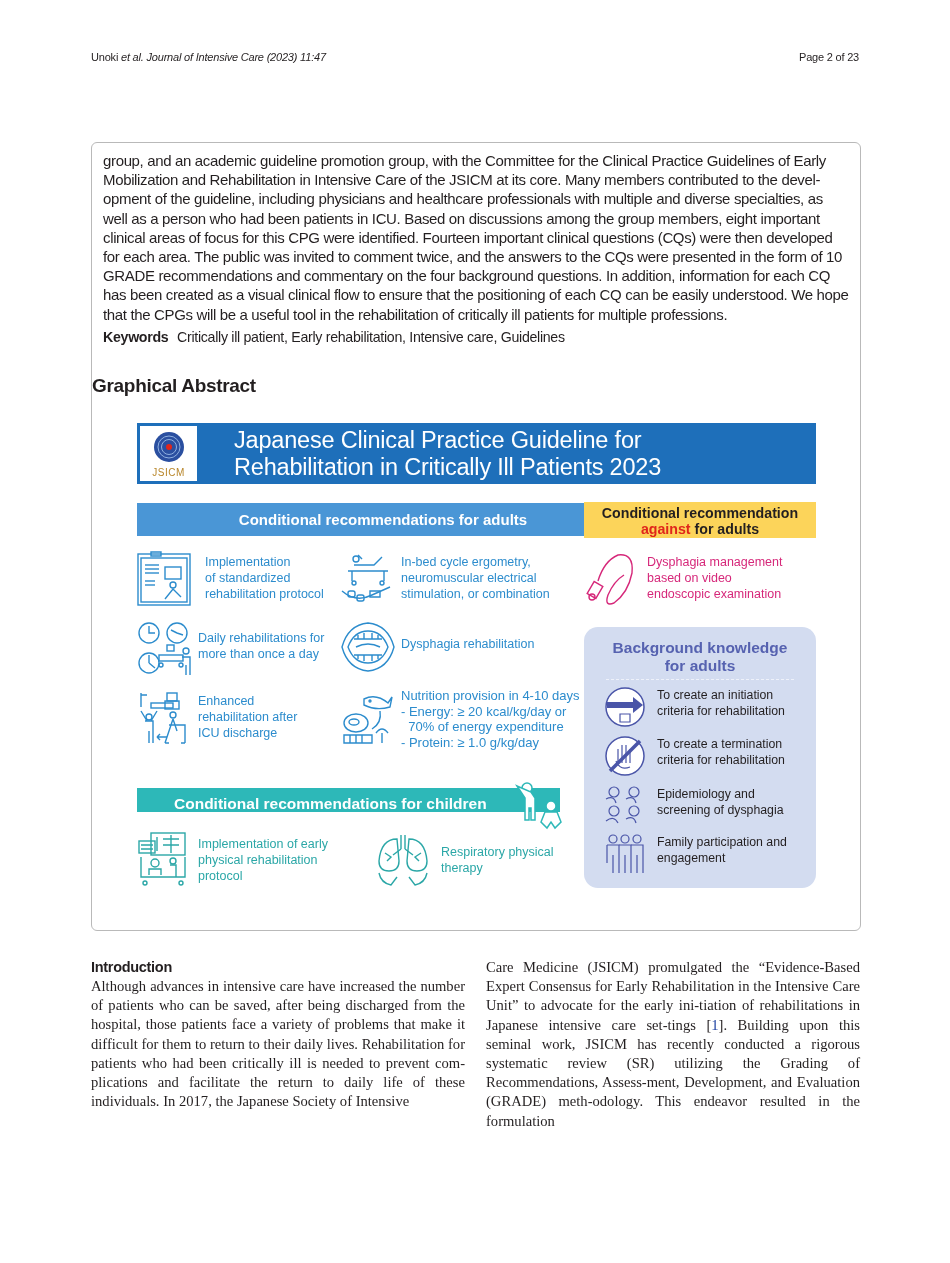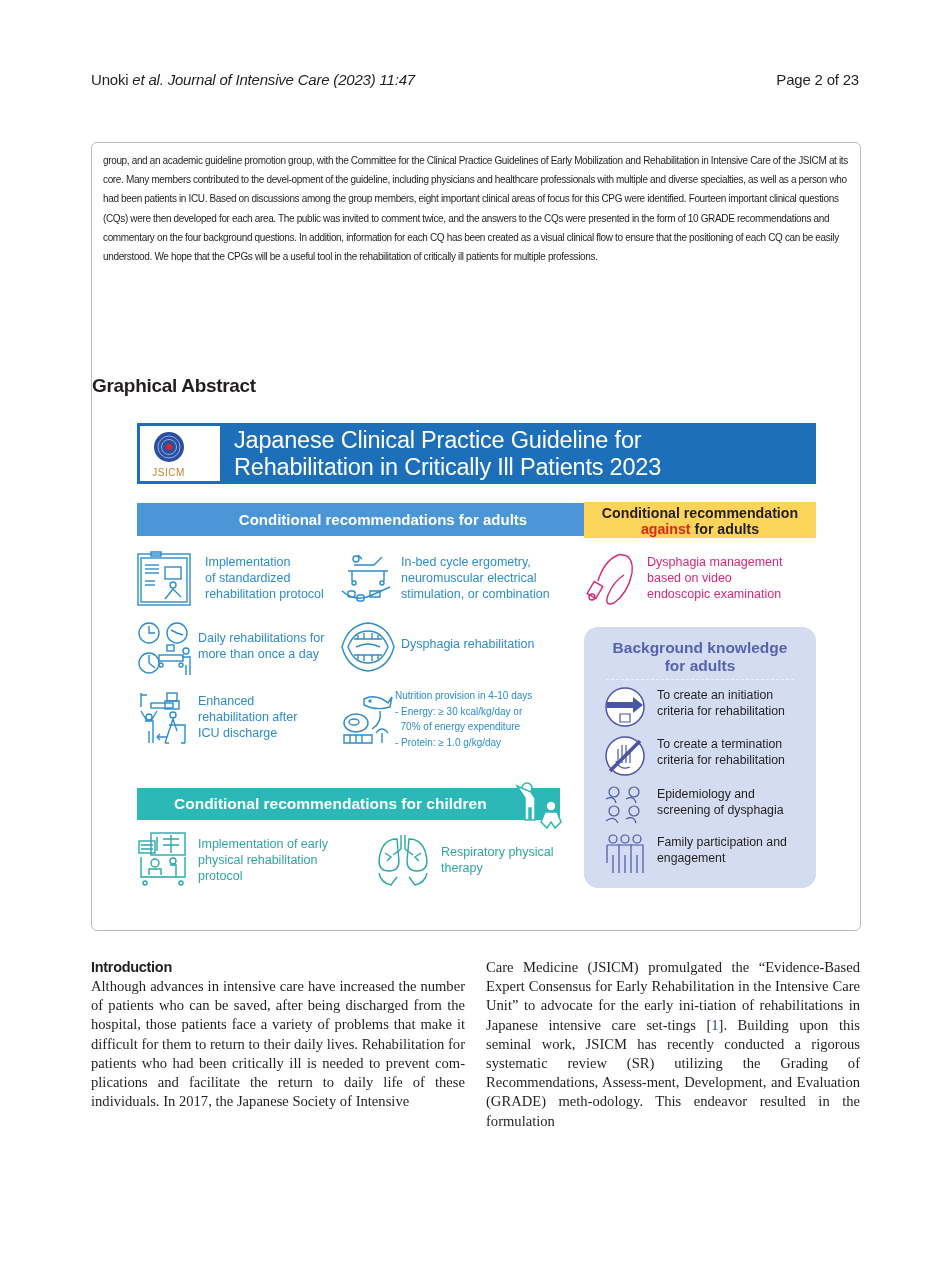--- a/index.html
+++ b/index.html
@@ -1,42 +1,42 @@
 <!DOCTYPE html>
 <html><head>
 <meta charset="utf-8">
 <style>
   * { box-sizing: border-box; margin: 0; padding: 0; }
   html, body { width: 950px; height: 1263px; background: #ffffff; overflow: hidden; }
   body { position: relative; font-family: "Liberation Sans", sans-serif; color: #231f20; }
 
-  .running-head { position: absolute; top: 51px; font-size: 15px; letter-spacing: -0.2px; margin-top: 20px; }
+  .running-head { position: absolute; top: 51px; font-size: 11px; letter-spacing: -0.2px; }
   .running-head.left { left: 91px; }
   .running-head.right { right: 91px; }
   .running-head em { font-style: italic; }
 
   .abstract-box {
     position: absolute; left: 91px; top: 142px; width: 770px; height: 789px;
     border: 1px solid #b9b9b9; border-radius: 6px;
   }
   .abstract-text {
     position: absolute; left: 11px; top: 8px; width: 748px;
-    font-size: 10px; line-height: 19.2px; letter-spacing: -0.35px; color: #231f20;
+    font-size: 15px; line-height: 19.2px; letter-spacing: -0.35px; color: #231f20;
   }
   .keywords { position: absolute; left: 11px; top: 186px; font-size: 14.2px; letter-spacing: -0.3px; }
   .keywords b { font-weight: bold; margin-right: 5px; }
   .ga-title { position: absolute; left: 0; top: 232px; font-size: 19px; font-weight: bold; letter-spacing: -0.3px; }
 
   
   .ga { position: absolute; left: 137px; top: 423px; width: 679px; height: 466px; }
   .ga-header {
     position: absolute; left: 0; top: 0; width: 679px; height: 61px; background: #1e6fba;
   }
   .logo-box {
-    position: absolute; left: 3px; top: 3px; width: 80px; height: 55px; background: #fff;
+    position: absolute; left: 3px; top: 3px; width: 57px; height: 55px; background: #fff;
   }
   .logo-box svg { position: absolute; left: 13px; top: 5px; }
   .logo-text { position: absolute; left: 0; width: 57px; top: 41px; text-align: center; font-size: 10px; color: #b8862a; letter-spacing: 0.5px; }
   .ga-header-title {
     position: absolute; left: 97px; top: 4px; color: #fff; font-weight: normal;
     font-size: 23.5px; line-height: 27px; letter-spacing: -0.2px;
   }
 
   .sec-adults {
     position: absolute; left: 0; top: 80px; width: 492px; height: 33px; background: #4a96d6;
@@ -61,21 +61,21 @@
   }
   .bg-title {
     position: absolute; left: 0; width: 232px; top: 12px; text-align: center;
     color: #5662b0; font-weight: bold; font-size: 15.5px; line-height: 18px;
   }
   .bg-divider { position: absolute; left: 22px; width: 188px; top: 52px; border-top: 1px dashed #eef1fa; }
   .bg-item { position: absolute; left: 20px; }
   .bg-item .txt { position: absolute; left: 53px; font-size: 12.3px; line-height: 15.8px; color: #231f20; white-space: nowrap; }
 
   .sec-children {
-    position: absolute; left: 0; top: 365px; width: 423px; height: 32px; background: #2db8b8;
+    position: absolute; left: 0; top: 365px; width: 423px; height: 24px; background: #2db8b8;
     color: #fff; font-weight: bold; font-size: 15.5px; line-height: 32px; padding-left: 37px;
   }
   .children-figure { position: absolute; left: 378px; top: 359px; }
 
   
   .intro-heading { position: absolute; left: 91px; top: 959px; font-size: 14.5px; font-weight: bold; letter-spacing: -0.3px; }
   .col { position: absolute; font-family: "Liberation Serif", serif; font-size: 14.6px; line-height: 19.2px; text-align: justify; color: #231f20; }
   .col.left { left: 91px; top: 977px; width: 374px; }
   .col.right { left: 486px; top: 958px; width: 374px; }
   .col .ref { color: #1a3fa0; }
@@ -86,20 +86,24 @@
 <div class="running-head left">
   <span>Unoki</span>
   <em>et al.</em>
   <em>Journal of Intensive Care</em>
   <em>(2023) 11:47</em>
 </div>
 <div class="running-head right">Page 2 of 23</div>
 
 <div class="abstract-box">
   <p class="abstract-text">group, and an academic guideline promotion group, with the Committee for the Clinical Practice Guidelines of Early Mobilization and Rehabilitation in Intensive Care of the JSICM at its core. Many members contributed to the devel-opment of the guideline, including physicians and healthcare professionals with multiple and diverse specialties, as well as a person who had been patients in ICU. Based on discussions among the group members, eight important clinical areas of focus for this CPG were identified. Fourteen important clinical questions (CQs) were then developed for each area. The public was invited to comment twice, and the answers to the CQs were presented in the form of 10 GRADE recommendations and commentary on the four background questions. In addition, information for each CQ has been created as a visual clinical flow to ensure that the positioning of each CQ can be easily understood. We hope that the CPGs will be a useful tool in the rehabilitation of critically ill patients for multiple professions.</p>
+  <div class="keywords">
+    <b>Keywords</b>
+    <span>Critically ill patient, Early rehabilitation, Intensive care, Guidelines</span>
+  </div>
   <div class="ga-title">Graphical Abstract</div>
 </div>
 
 <div class="ga">
   <div class="ga-header">
     <div class="logo-box">
       <svg width="32" height="34" viewBox="0 0 32 34">
         <circle cx="16" cy="16" r="15" fill="#2a4fa0"></circle>
         <circle cx="16" cy="16" r="11" fill="none" stroke="#8fb0e0" stroke-width="1"></circle>
         <circle cx="16" cy="16" r="7.5" fill="none" stroke="#8fb0e0" stroke-width="1"></circle>
@@ -216,23 +220,23 @@
   <div class="item" style="left:205px;top:266px;">
     <svg class="ico" width="52" height="56" viewBox="0 0 52 56" fill="none" stroke="#2c8ccd" stroke-width="1.4">
       <path d="M22 10 Q34 4 46 14 l4 -6 l-2 10 Q34 22 22 16 Z"></path>
         <circle cx="28" cy="12" r="1"></circle>
       <path d="M38 22 Q40 34 30 40"></path>
       <ellipse cx="14" cy="34" rx="12" ry="9"></ellipse>
         <ellipse cx="12" cy="33" rx="5" ry="3"></ellipse>
       <path d="M2 46 h28 v8 h-28z M8 46 v8 M14 46 v8 M20 46 v8"></path>
       <path d="M34 44 q6 -8 12 0 M40 44 v10"></path>
     </svg>
-    <div class="txt" style="left:53px;top:-1px;font-size:10px;line-height:15.5px;">
+    <div class="txt" style="left:59px;top:-1px;font-size:13px;line-height:15.5px;">
       <div>Nutrition provision in 4-10 days</div>
-      <div>- Energy: ≥ 30 kcal/kg/day or</div>
+      <div>- Energy: ≥ 20 kcal/kg/day or</div>
       <div style="white-space:pre;">  70% of energy expenditure</div>
       <div>- Protein: ≥ 1.0 g/kg/day</div>
     </div>
   </div>
 
   <div class="item against" style="left:447px;top:128px;">
     <svg class="ico" width="56" height="56" viewBox="0 0 56 56" fill="none" stroke="#d6287a" stroke-width="1.4">
       <path d="M14 30 Q20 10 34 4 Q50 2 48 22 Q44 42 30 52 Q20 56 24 44 Q30 30 40 24"></path>
       <rect x="6" y="32" width="10" height="14" transform="rotate(30 11 39)"></rect>
       <circle cx="8" cy="46" r="3"></circle>

